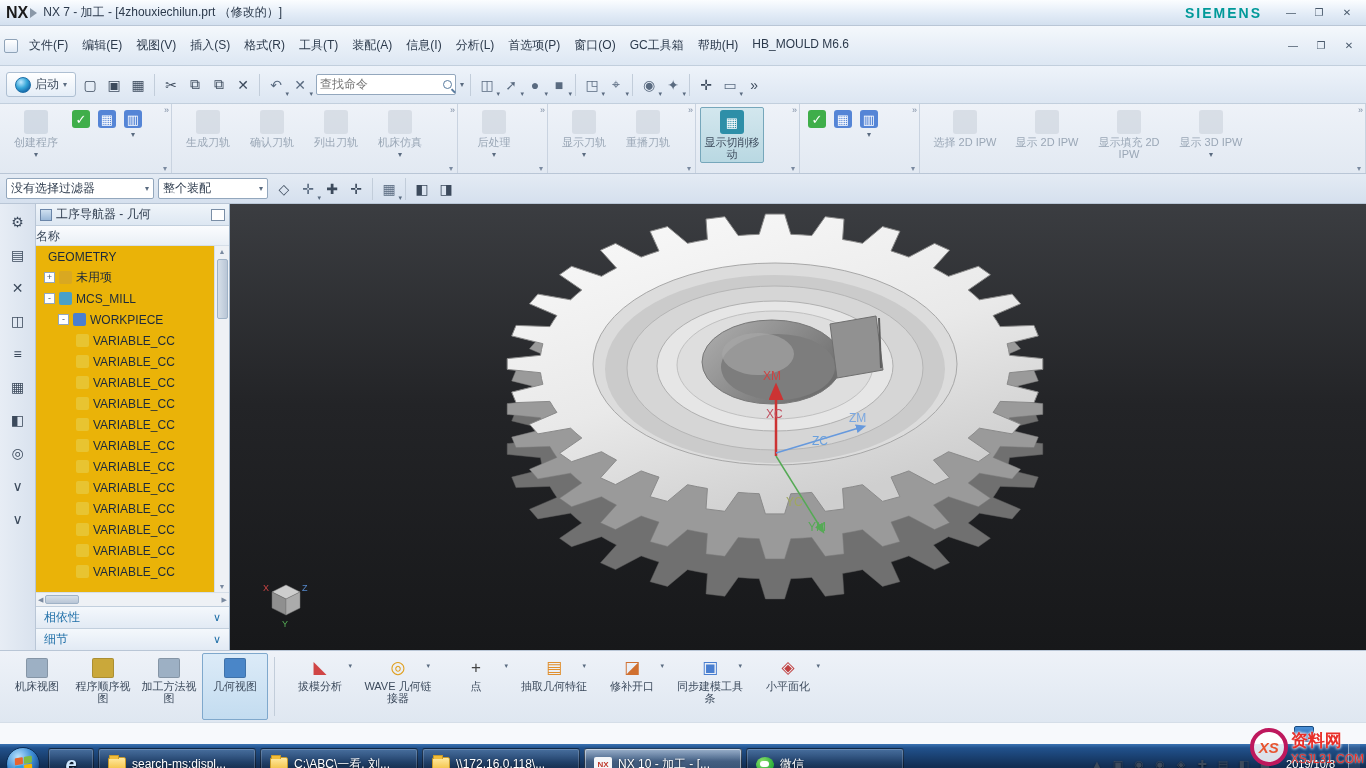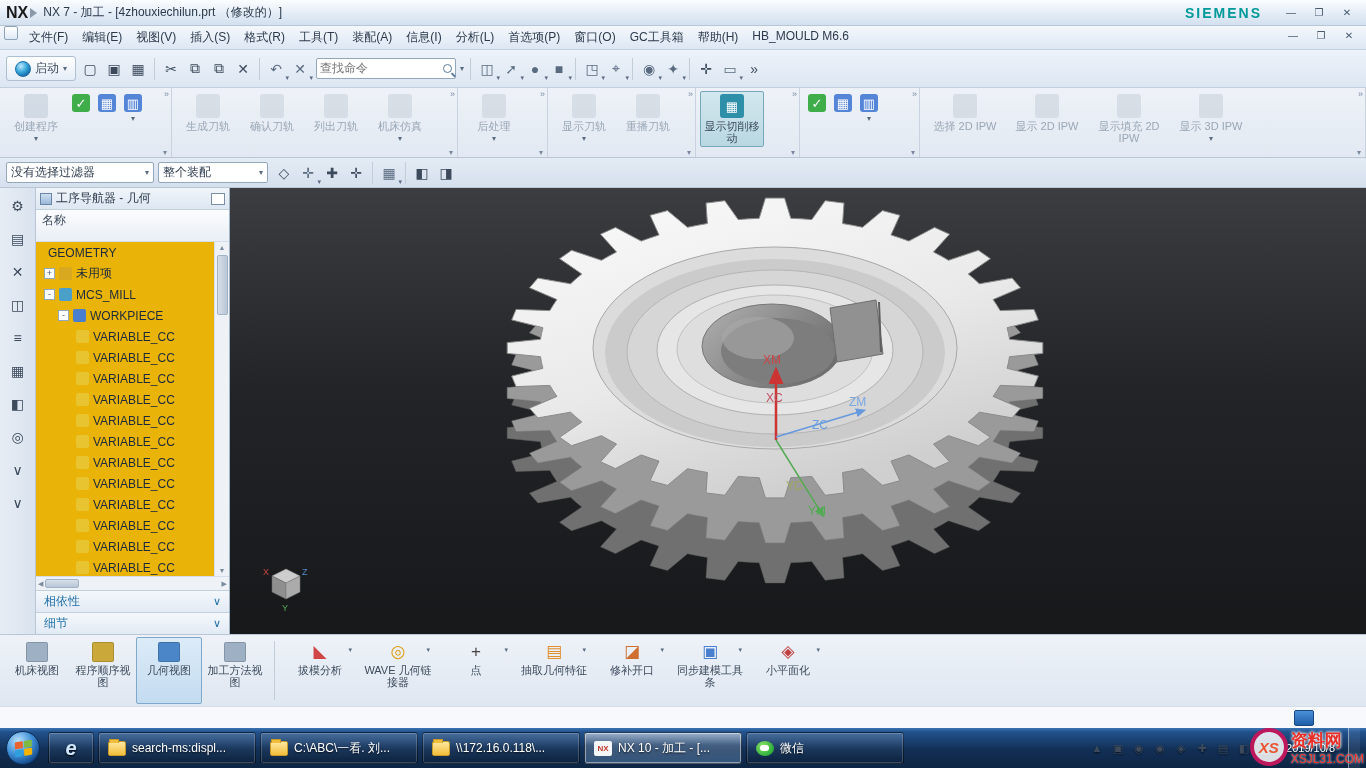--- a/index.html
+++ b/index.html
@@ -13,21 +13,21 @@
   .nxlogo { font-weight:bold; font-size:16px; color:#1a1a1a; letter-spacing:0; }
   .nxlogo::after { content:""; display:inline-block; width:0; height:0; border-left:7px solid #8a98a8; border-top:5px solid transparent; border-bottom:5px solid transparent; margin-left:2px; }
   .tb-title { color:#2c3a4c; }
   .tb-spacer { flex:1; }
   .brand { color:#009999; font-weight:bold; letter-spacing:2px; font-size:14px; margin-right:10px; }
   .winbtns { display:flex; gap:2px; }
   .winbtn { width:26px; height:18px; display:flex; align-items:center; justify-content:center;
     font-size:10px; color:#4a5a6c; border:1px solid transparent; border-radius:2px; }
 
   
-  .menubar { height:24px; display:flex; align-items:flex-start; padding:0 4px;
+  .menubar { height:40px; display:flex; align-items:center; padding:0 4px;
     background:linear-gradient(#f4f8fc,#dde7f3); border-bottom:1px solid #c2cfdd; }
   .mdoc { width:14px; height:14px; background:linear-gradient(#fff,#dfe9f5); border:1px solid #8fa3b8; border-radius:2px; margin-right:4px; }
   .menu-items { display:flex; }
   .mitem { padding:3px 7px; color:#2c3a4c; cursor:default; }
   .menubar .winbtns { margin-left:auto; }
 
   
   .quickbar { height:38px; display:flex; align-items:center; padding:0 6px; gap:2px;
     background:linear-gradient(#eef3fa,#dce6f2); border-bottom:1px solid #c2cfdd; }
   .startbtn { display:flex; align-items:center; gap:4px; padding:3px 8px; border:1px solid #aebfd2;
@@ -80,21 +80,21 @@
     display:flex; flex-direction:column; align-items:center; padding-top:6px; gap:9px; }
   .lsic { width:24px; height:24px; border-radius:3px; display:flex; align-items:center; justify-content:center; font-size:14px; }
 
   
   .navigator { width:194px; background:#eab308; border-right:1px solid #9fb2c6; display:flex; flex-direction:column; position:relative; }
   .navhdr { height:22px; display:flex; align-items:center; gap:4px; padding:0 4px;
     background:linear-gradient(#f0f5fa,#dde7f2); border-bottom:1px solid #c2cfdd; }
   .navhdr .ph-ic { width:12px; height:12px; border:1px solid #6a85a8; background:linear-gradient(#cfe0f0,#9ab8d8); }
   .navhdr .ttl { flex:1; font-size:12px; color:#2c3a4c; white-space:nowrap; overflow:hidden; }
   .navhdr .pin { width:14px; height:12px; border:1px solid #7a8ea6; background:#fff; }
-  .colhdr { height:32px; line-height:20px; padding-left:6px; background:linear-gradient(#fbfcfe,#e9eff6);
+  .colhdr { height:20px; line-height:20px; background:linear-gradient(#fbfcfe,#e9eff6);
     border-bottom:1px solid #d5dee8; color:#3c4a5c; }
   .tree { flex:1; position:relative; overflow:hidden; padding-right:15px; }
   .trow { height:21px; display:flex; align-items:center; gap:4px; white-space:nowrap; }
   .exp { width:11px; height:11px; line-height:9px; text-align:center; font-size:9px; color:#4a5a6c;
     border:1px solid #93a7bd; background:#fff; flex:0 0 auto; }
   .exp:empty { visibility:hidden; }
   .tic { width:13px; height:13px; border-radius:2px; flex:0 0 auto; }
   .tlabel { color:#1c2a3c; }
   .trow.d0 { padding-left:12px; }
   .trow.d1 { padding-left:8px; }
@@ -760,27 +760,27 @@
     <div style="display:flex">
 
     <div class="vbtn">
         <span class="vicon" style="background: rgb(157, 176, 196);"></span>
         <span class="vlabel">机床视图</span>
       </div>
         <div class="vbtn">
         <span class="vicon" style="background: rgb(202, 168, 58);"></span>
         <span class="vlabel">程序顺序视图</span>
       </div>
+        <div class="vbtn">
+        <span class="vicon" style="background: rgb(157, 176, 196);"></span>
+        <span class="vlabel">加工方法视图</span>
+      </div>
         <div class="vbtn active">
         <span class="vicon" style="background: rgb(74, 134, 200);"></span>
         <span class="vlabel">几何视图</span>
-      </div>
-        <div class="vbtn">
-        <span class="vicon" style="background: rgb(157, 176, 196);"></span>
-        <span class="vlabel">加工方法视图</span>
       </div>
       </div>
     <div class="bsep"></div>
     <div style="display:flex">
 
     <div class="tbtn">
         <span class="ticon2" style="color: rgb(208, 69, 69);"><span>◣</span></span>
         <span class="tlabel2">拔模分析</span>
         <span class="tdd">▾</span>
       </div>

